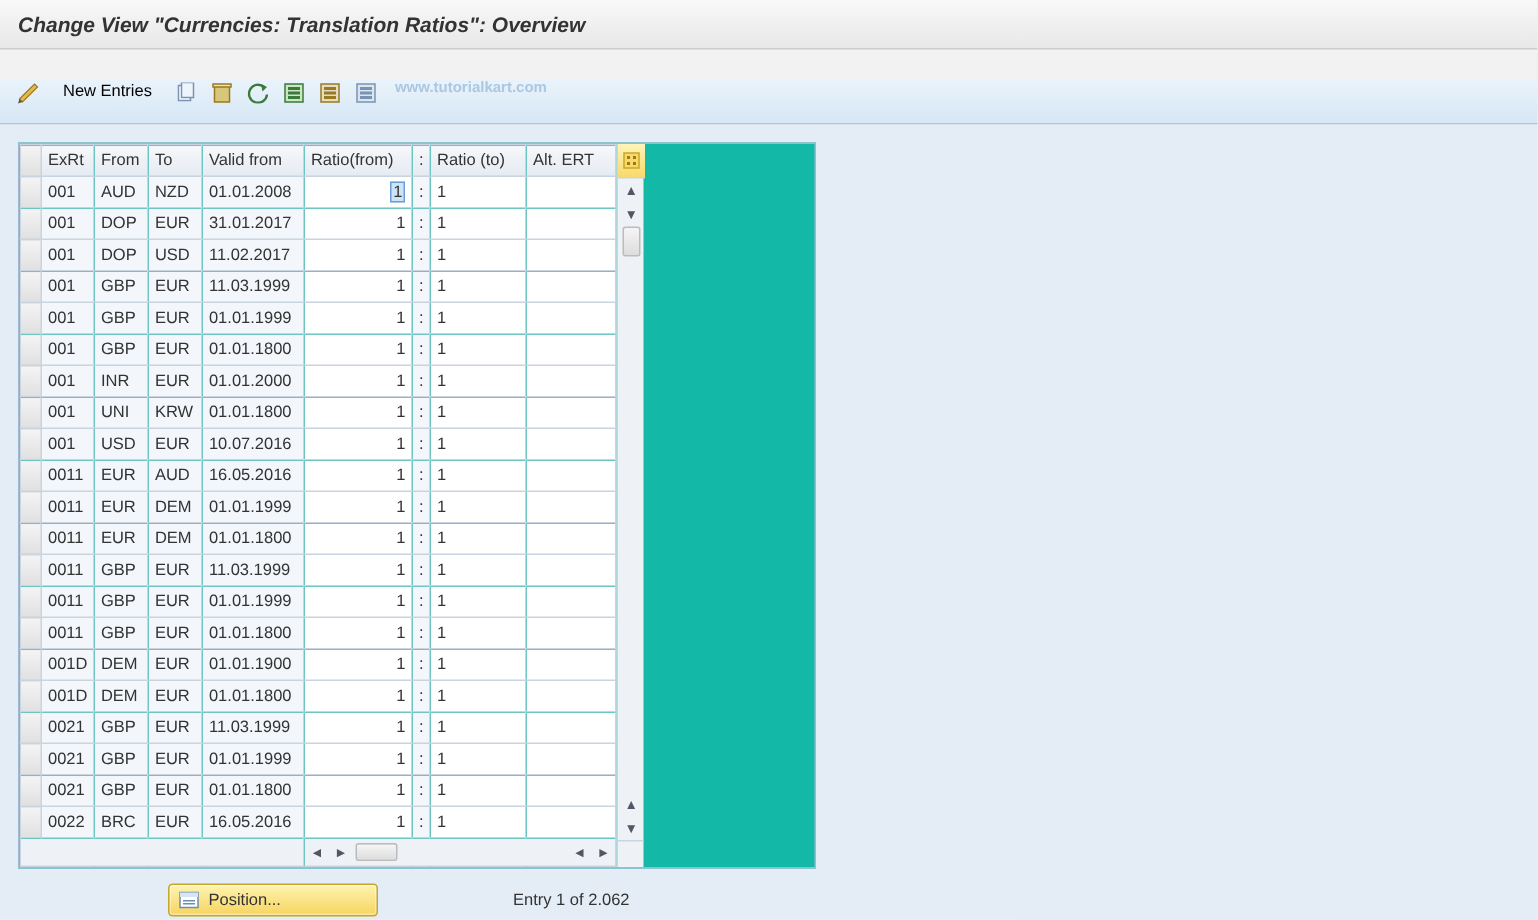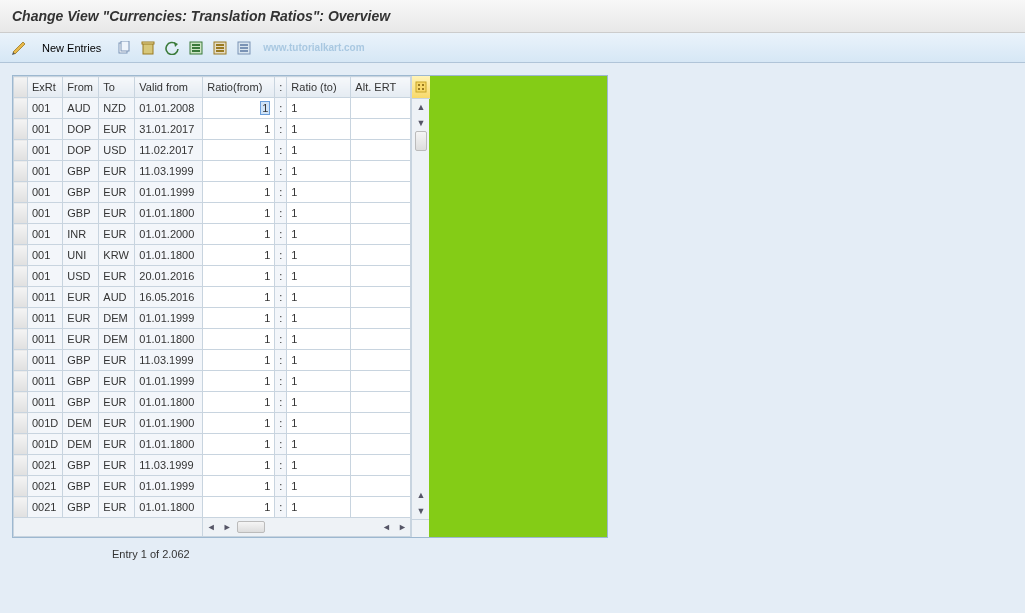--- a/index.html
+++ b/index.html
@@ -22,23 +22,24 @@
       font-size: 14px;
       font-weight: bold;
       font-style: italic;
       color: #333;
     }
     .toolbar {
       background: linear-gradient(to bottom, #eaf3fb, #d6e7f5);
       border-bottom: 1px solid #b0c4d8;
       padding: 0 10px;
       display: flex;
-      align-items: center;
+      align-items: flex-start;
       gap: 6px;
       height: 30px;
+      margin-top: 20px;
     }
     .tb-icon {
       display: inline-flex;
       align-items: center;
       justify-content: center;
       width: 18px;
       height: 18px;
       cursor: pointer;
     }
     .new-entries-btn {
@@ -53,23 +54,23 @@
       font-size: 10px;
       font-weight: bold;
       margin-left: 4px;
     }
     .content-area {
       padding: 12px;
       background: #e4edf6;
       height: calc(100% - 62px);
     }
     .table-wrap {
-      background: #84cc16;
+      background: #14b8a6;
       border: 1px solid #9db8d0;
-      width: 596px;
+      width: 532px;
       position: relative;
     }
     .table-inner {
       display: flex;
     }
     .table-scroll-body {
       overflow: hidden;
     }
     table {
       border-collapse: collapse;
@@ -347,21 +348,21 @@
                 <td class="rfrom"><span>1</span></td>
                 <td class="colon">:</td>
                 <td class="rto">1</td>
                 <td class="alt"></td>
               </tr>
               <tr>
                 <td class="row-handle"></td>
                 <td class="readonly">001</td>
                 <td class="readonly">USD</td>
                 <td class="readonly">EUR</td>
-                <td class="readonly">20.01.2016</td>
+                <td class="readonly">10.07.2016</td>
                 <td class="rfrom"><span>1</span></td>
                 <td class="colon">:</td>
                 <td class="rto">1</td>
                 <td class="alt"></td>
               </tr>
               <tr>
                 <td class="row-handle"></td>
                 <td class="readonly">0011</td>
                 <td class="readonly">EUR</td>
                 <td class="readonly">AUD</td>
@@ -469,20 +470,31 @@
                 <td class="colon">:</td>
                 <td class="rto">1</td>
                 <td class="alt"></td>
               </tr>
               <tr>
                 <td class="row-handle"></td>
                 <td class="readonly">0021</td>
                 <td class="readonly">GBP</td>
                 <td class="readonly">EUR</td>
                 <td class="readonly">01.01.1800</td>
+                <td class="rfrom"><span>1</span></td>
+                <td class="colon">:</td>
+                <td class="rto">1</td>
+                <td class="alt"></td>
+              </tr>
+              <tr>
+                <td class="row-handle"></td>
+                <td class="readonly">0022</td>
+                <td class="readonly">BRC</td>
+                <td class="readonly">EUR</td>
+                <td class="readonly">16.05.2016</td>
                 <td class="rfrom"><span>1</span></td>
                 <td class="colon">:</td>
                 <td class="rto">1</td>
                 <td class="alt"></td>
               </tr>
             </tbody>
           <tfoot>
             <tr class="hscroll-row">
               <td colspan="5" style="border-left:1px solid #c8d4df;"></td>
               <td colspan="4">
@@ -516,15 +528,26 @@
             <div class="thumb"></div>
           </div>
         <span class="arrow">▲</span>
         <span class="arrow">▼</span>
         <div style="height:18px;border-top:1px solid #c8d4df;width:100%"></div>
       </div>
     </div>
   </div>
 
   <div class="footer">
+    <div class="position-btn">
+      <span class="ico">
+        <svg width="14" height="14">
+            <rect x="1" y="2" width="12" height="10" fill="#fff" stroke="#6a8fb5"></rect>
+            <rect x="1" y="2" width="12" height="3" fill="#d7e5f3"></rect>
+            <rect x="3" y="7" width="8" height="1" fill="#6a8fb5"></rect>
+            <rect x="3" y="9" width="8" height="1" fill="#6a8fb5"></rect>
+          </svg>
+      </span>
+      <span>Position...</span>
+    </div>
     <div class="entry-text">Entry 1 of 2.062</div>
   </div>
 </div>
 
 </body></html>

